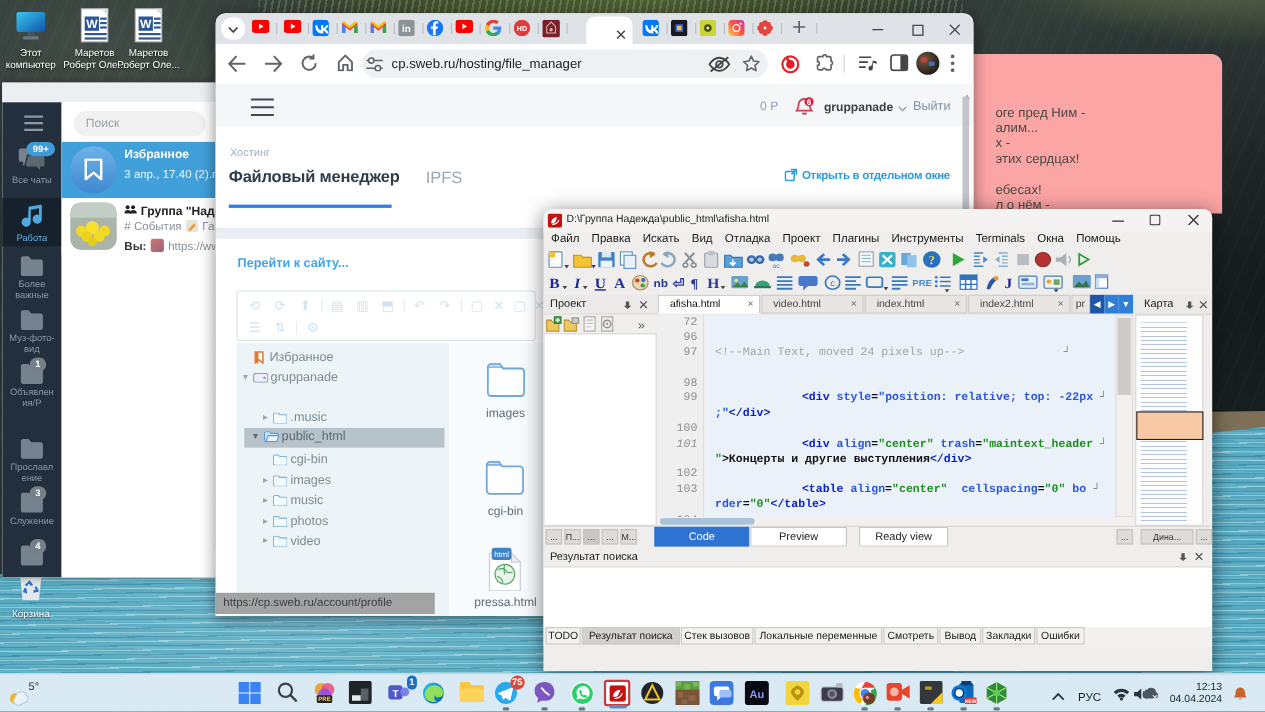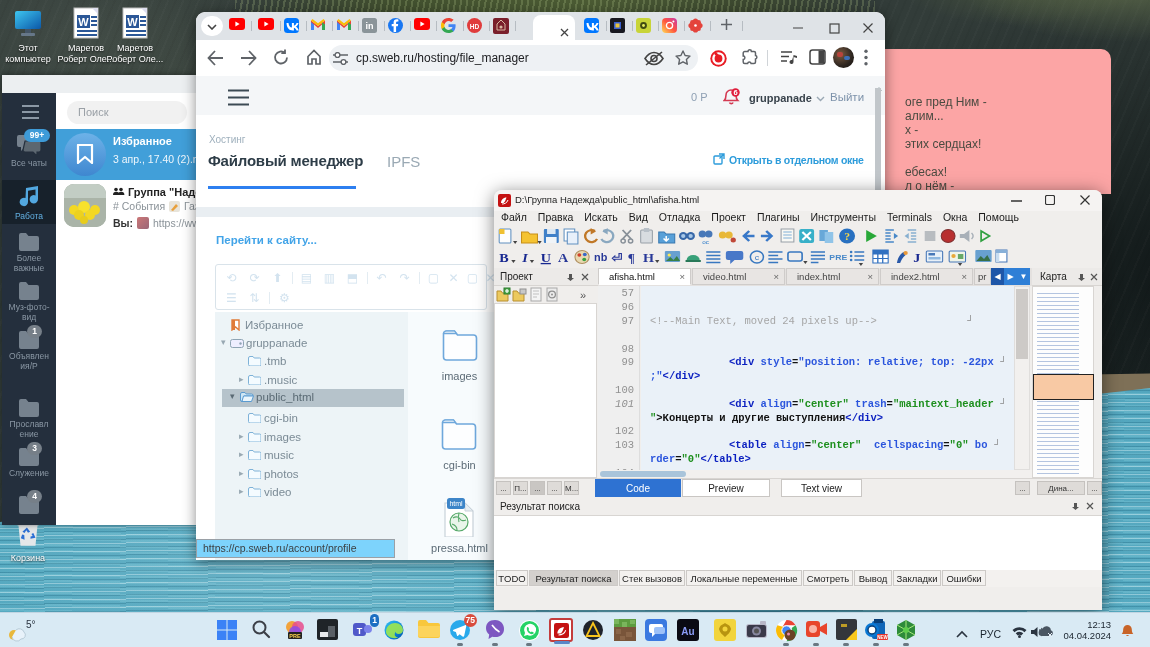--- a/index.html
+++ b/index.html
@@ -510,26 +510,20 @@
             <span style="left:30px;">Избранное</span>
           </div>
    <div class="ti" style="top:25px;">
             <span class="caret" style="left:6px;">▾</span>
             <svg class="abs" style="left:15px;top:2px;" width="14" height="9" viewBox="0 0 14 9">
               <rect x="0.5" y="0.5" width="13" height="8" rx="2" fill="#eef" stroke="#8fa4b4"></rect>
               <circle cx="10.5" cy="4.5" r="1.2" fill="#8fa4b4"></circle>
             </svg>
             <span style="left:31px;">gruppanade</span>
           </div>
-   <div class="ti" style="top:43px;">
-            <svg class="abs fold" style="left:33px;top:1px;" width="13" height="10" viewBox="0 0 13 10">
-              <path d="M0.5 2 a1.5 1.5 0 0 1 1.5-1.5 h3 l1.2 1.5 h5.3 a1.5 1.5 0 0 1 1.5 1.5 v5 a1.5 1.5 0 0 1 -1.5 1.5 h-9.5 a1.5 1.5 0 0 1 -1.5-1.5z" fill="#f4fbff" stroke="#7fb2d8"></path>
-            </svg>
-            <span style="left:49px;">.tmb</span>
-          </div>
    <div class="ti" style="top:62px;">
             <span class="caret" style="left:24px;">▸</span>
             <svg class="abs fold" style="left:33px;top:1px;" width="13" height="10" viewBox="0 0 13 10">
               <path d="M0.5 2 a1.5 1.5 0 0 1 1.5-1.5 h3 l1.2 1.5 h5.3 a1.5 1.5 0 0 1 1.5 1.5 v5 a1.5 1.5 0 0 1 -1.5 1.5 h-9.5 a1.5 1.5 0 0 1 -1.5-1.5z" fill="#f4fbff" stroke="#7fb2d8"></path>
             </svg>
             <span style="left:49px;">.music</span>
           </div>
    <div class="tisel"></div>
    <div class="ti" style="top:79px;">
             <span class="caret" style="left:15px;color:#5a6a74;">▾</span>
@@ -611,21 +605,21 @@
 #activetab{position:absolute;left:337px;top:3px;width:42px;height:25px;background:#fff;border-radius:8px 8px 0 0;text-align:right;padding:8px 6px 0 0;}
 .wbtn{position:absolute;top:8px;}
 #btoolbar{position:absolute;left:0;top:28px;width:100%;height:36px;background:#fff;}
 #omni{position:absolute;left:133px;top:5px;width:369px;height:26px;border-radius:13px;background:#eef1f4;color:#27303a;font-size:12px;line-height:26px;display:flex;align-items:center;}
 #url{color:#202124;}
 #bpage{position:absolute;left:0;top:64px;width:100%;bottom:0;background:#fff;overflow:hidden;}
 #pghead{position:absolute;left:0;top:0;width:100%;height:39px;background:#f4f6f8;}
 #fmhead{position:absolute;left:0;top:39px;width:100%;height:92px;background:#fff;}
 #bscroll{position:absolute;right:3px;top:66px;width:8px;height:130px;}
 #bthumb{position:absolute;left:1px;top:10px;width:6px;height:110px;background:#c1c6ca;}
-#tooltip{position:absolute;left:196px;top:539px;width:199px;height:19px;background:#7dd3fc;border:1px solid #9aa0a6;font-size:10.5px;color:#3c4043;line-height:17px;padding-left:6px;z-index:5;}
+#tooltip{position:absolute;left:196px;top:539px;width:199px;height:19px;background:#a3a3a3;border:1px solid #9aa0a6;font-size:10.5px;color:#3c4043;line-height:17px;padding-left:6px;z-index:5;}
 #fmtools{position:absolute;left:19px;top:188px;width:272px;height:46px;background:#fff;border:1px solid #d9e3ea;border-radius:3px;}
 .fic{position:absolute;width:17px;height:16px;color:#d3e3ef;font-size:12px;text-align:center;line-height:16px;}
 .fsep{position:absolute;width:1px;height:12px;background:#e3ecf2;}
 #fmtree{position:absolute;left:19px;top:236px;width:194px;height:248px;background:#edf4f7;font-size:11.5px;color:#7b8b96;}
 .ti{position:absolute;left:0;width:100%;height:18px;}
 .ti span{position:absolute;top:0;white-space:nowrap;}
 .caret{font-size:9px;color:#98a8b2;top:1px;}
 .tisel{position:absolute;left:7px;top:77px;width:182px;height:18px;background:#b6c3cb;}
 .ti:nth-of-type(5){z-index:2;}
 #fmtree .ti{z-index:2;}
@@ -877,21 +871,21 @@
   <div class="etab act" style="left:0px;width:93px;">afisha.html<span class="tx">×</span></div>
   <div class="etab" style="left:94px;width:93px;">video.html<span class="tx">×</span></div>
   <div class="etab" style="left:188px;width:93px;">index.html<span class="tx">×</span></div>
   <div class="etab" style="left:282px;width:93px;">index2.html<span class="tx">×</span></div>
   <div class="etab" style="left:376px;width:17px;padding-left:3px;">pr</div>
   <div class="enav" style="left:393px;background:#1e56a8;">◀</div>
   <div class="enav" style="left:406px;">▶</div>
   <div class="enav" style="left:419px;">▼</div>
  </div>
  <div id="egutter">
-        <div style="top:1px;">57</div>
+        <div style="top:1px;">72</div>
         <div style="top:15px;">96</div>
         <div style="top:29px;">97</div>
         <div style="top:57px;">98</div>
         <div style="top:70px;">99</div>
         <div style="top:98px;">100</div>
         <div style="top:112px;font-style:italic;">101</div>
         <div style="top:139px;">102</div>
         <div style="top:153px;">103</div>
         <div style="top:181px;">104</div>
       </div>
@@ -920,21 +914,21 @@
   <div id="morange"></div>
  </div>
  <div id="ebotbtns">
   <span class="sb" style="left:2px;">...</span>
         <span class="sb" style="left:19px;">П...</span>
         <span class="sb" style="left:36px;background:#c9c6c3;">...</span>
         <span class="sb" style="left:53px;">...</span>
         <span class="sb" style="left:70px;">М...</span>
   <div class="bigb act" style="left:101px;width:86px;">Code</div>
   <div class="bigb" style="left:188px;width:88px;">Preview</div>
-  <div class="bigb" style="left:287px;width:81px;">Text view</div>
+  <div class="bigb" style="left:287px;width:81px;">Ready view</div>
   <span class="sb" style="left:521px;">...</span>
         <span class="sb" style="left:543px;width:48px;">Дина...</span>
         <span class="sb" style="left:593px;">...</span>
  </div>
  <div id="esearch"><span style="margin-left:6px;">Результат поиска</span><svg class="abs" style="left:577px;top:5px;" width="9" height="9" viewBox="0 0 9 9">
           <path d="M3 1 h3 v4 h2 l-3.5 3 L1 5 h2z" fill="#555"></path>
         </svg><svg class="abs" style="left:592px;top:5px;" width="8" height="8" viewBox="0 0 8 8">
           <path d="M1 1 l6 6 M7 1 l-6 6" stroke="#555" stroke-width="1.2"></path>
         </svg></div>
  <div id="esres"></div>

